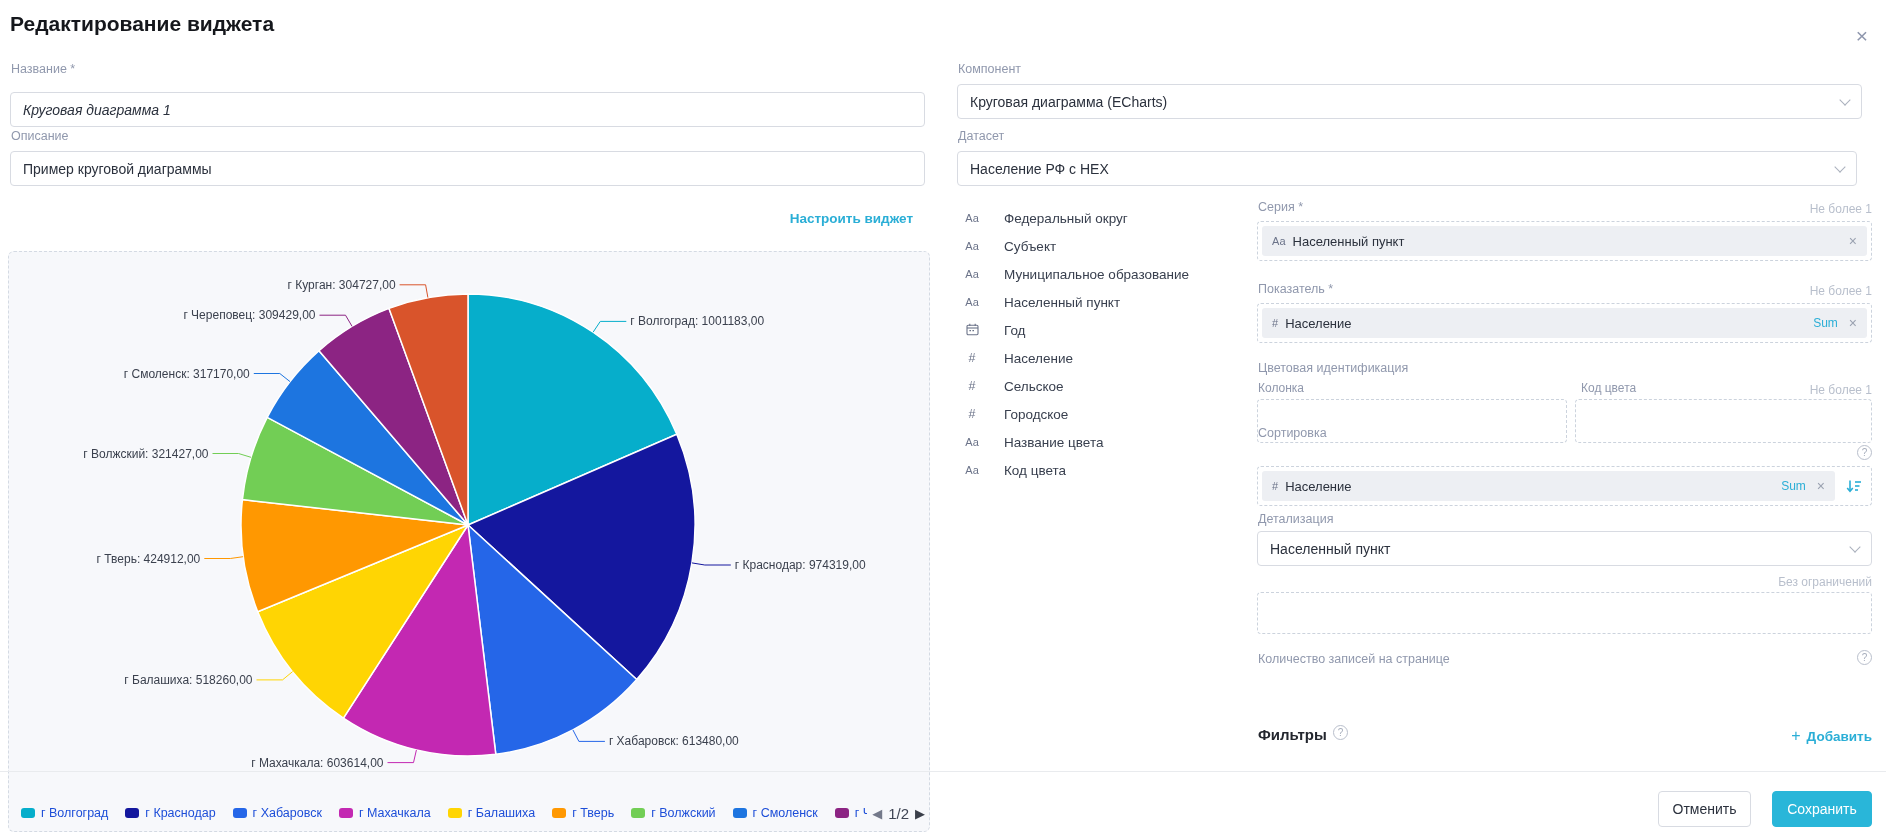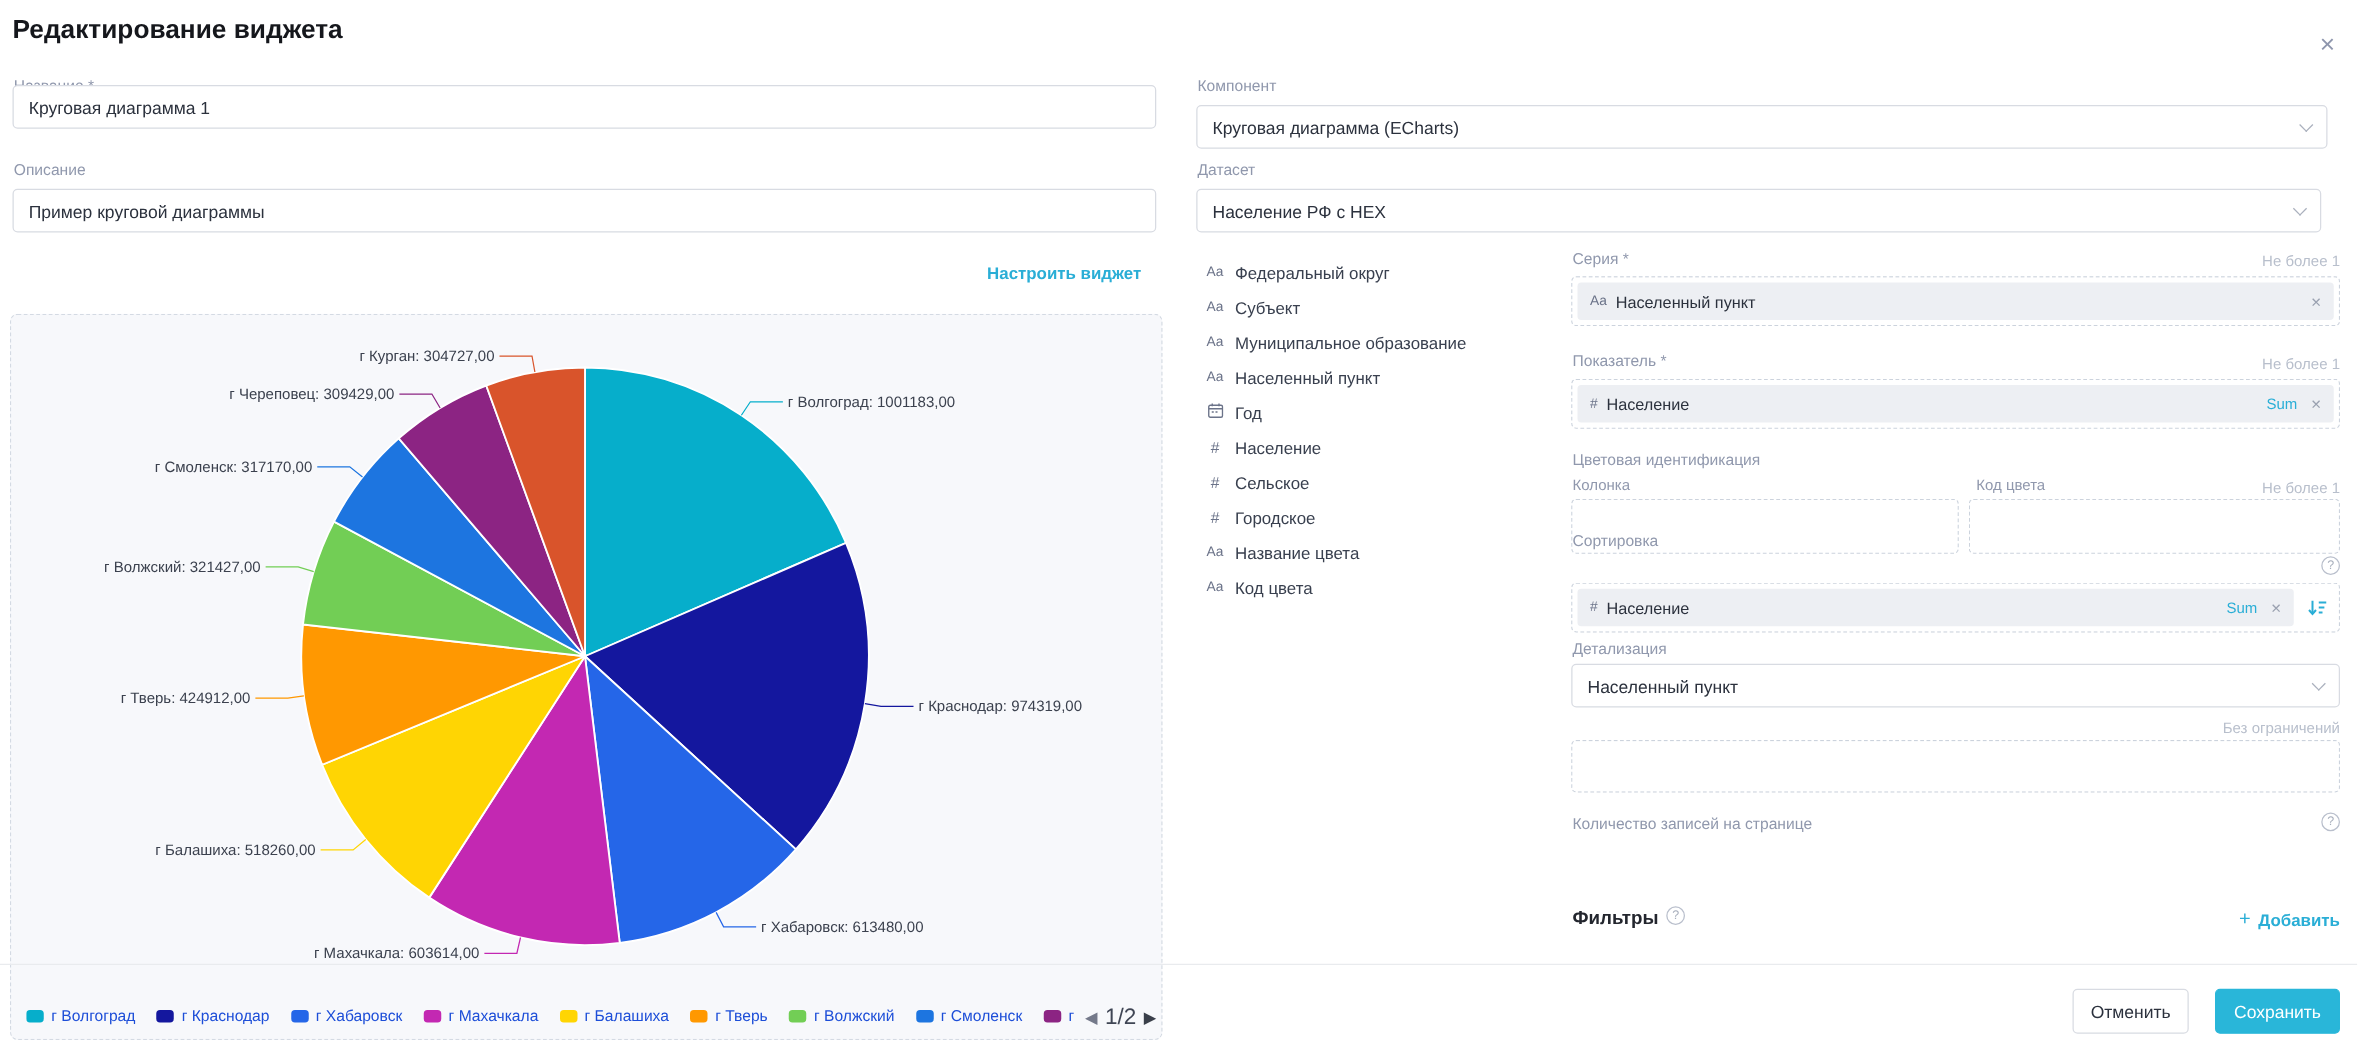--- a/index.html
+++ b/index.html
@@ -26,24 +26,24 @@
   .chart-box { position:absolute; left:8px; top:251px; width:922px; height:581px;
                border:1px dashed #d4dae3; border-radius:6px; background:#f7f8fb; }
   .legend { position:absolute; left:12px; bottom:6px; height:24px; width:878px; overflow:hidden;
             display:flex; align-items:center; gap:17px; white-space:nowrap; }
   .legend-item { display:flex; align-items:center; gap:6px; flex:none; cursor:pointer; }
   .swatch { width:14px; height:10px; border-radius:3px; flex:none; }
   .legend-item span.ltext { font-size:12.5px; color:#1d4ed8; }
   .legend-pager { position:absolute; right:4px; bottom:6px; height:24px; display:flex; align-items:center;
                   gap:6px; background:#f7f8fb; padding-left:5px; }
   .pager-arrow { font-size:13px; cursor:pointer; }
-  .pager-num { font-size:18px; color:#3f4554; }
+  .pager-num { font-size:15px; color:#3f4554; }
   .field-item { position:absolute; left:961px; height:26px; display:flex; align-items:center; gap:5px; cursor:pointer; }
   .ficon { width:22px; text-align:center; color:#6b7389; font-size:11px; flex:none; }
-  .fname { font-size:13.5px; color:#39404f; }
+  .fname { font-size:13.5px; color:#39404f;margin-left:16px; }
   .dropzone { position:absolute; border:1px dashed #ccd3dd; border-radius:4px; background:#fff;
               padding:4px; display:flex; align-items:stretch; gap:6px; }
   .chip { flex:1; background:#edeff3; border-radius:3px; display:flex; align-items:center;
           padding:0 10px; gap:7px; min-height:30px; }
   .chip .prefix { color:#6b7389; font-size:11px; }
   .chip .ctext { font-size:13px; color:#2b313d; flex:1; }
   .chip .agg { font-size:12px; color:#2aaed6; }
   .chip .x { color:#9aa1b0; font-size:14px; cursor:pointer; padding-left:4px; }
   .sort-btn { width:26px; display:flex; align-items:center; justify-content:center; cursor:pointer; }
   .qicon { position:absolute; width:15px; height:15px; border:1px solid #b9bfcc; border-radius:50%;
@@ -63,21 +63,21 @@
 </style>
 </head>
 <body>
 
 <div class="page">
 
   <div class="title">Редактирование виджета</div>
   <div class="close">×</div>
 
   <div class="lbl" style="left:11px; top:62px;">Название *</div>
-  <input class="input" style="left: 10px; top: 68px;" value="Круговая диаграмма 1">
+  <input class="input" style="left: 10px; top: 92px; font-style: italic;" value="Круговая диаграмма 1">
   <div class="lbl" style="left:11px; top:129px;">Описание</div>
   <input class="input" style="left: 10px; top: 151px;" value="Пример круговой диаграммы">
   <div class="link" style="right:973px; top:211px;">Настроить виджет</div>
 
   <div class="chart-box">
     <svg id="pie-svg" width="922" height="545">
         <path d="M 459 273 L 459.0 42.0 A 227 231 0 0 1 667.8 182.3 Z" fill="#06aecb" stroke="#ffffff" stroke-width="1.5"></path>
         <polyline points="584.1,80.2 591.3,69.4 617.3,69.4" fill="none" stroke="#06aecb" stroke-width="1"></polyline>
         <text x="621.3" y="73.4" text-anchor="start" font-size="12" fill="#3b414e">г Волгоград: 1001183,00</text>
         <path d="M 459 273 L 667.8 182.3 A 227 231 0 0 1 627.7 427.5 Z" fill="#14179e" stroke="#ffffff" stroke-width="1.5"></path>

